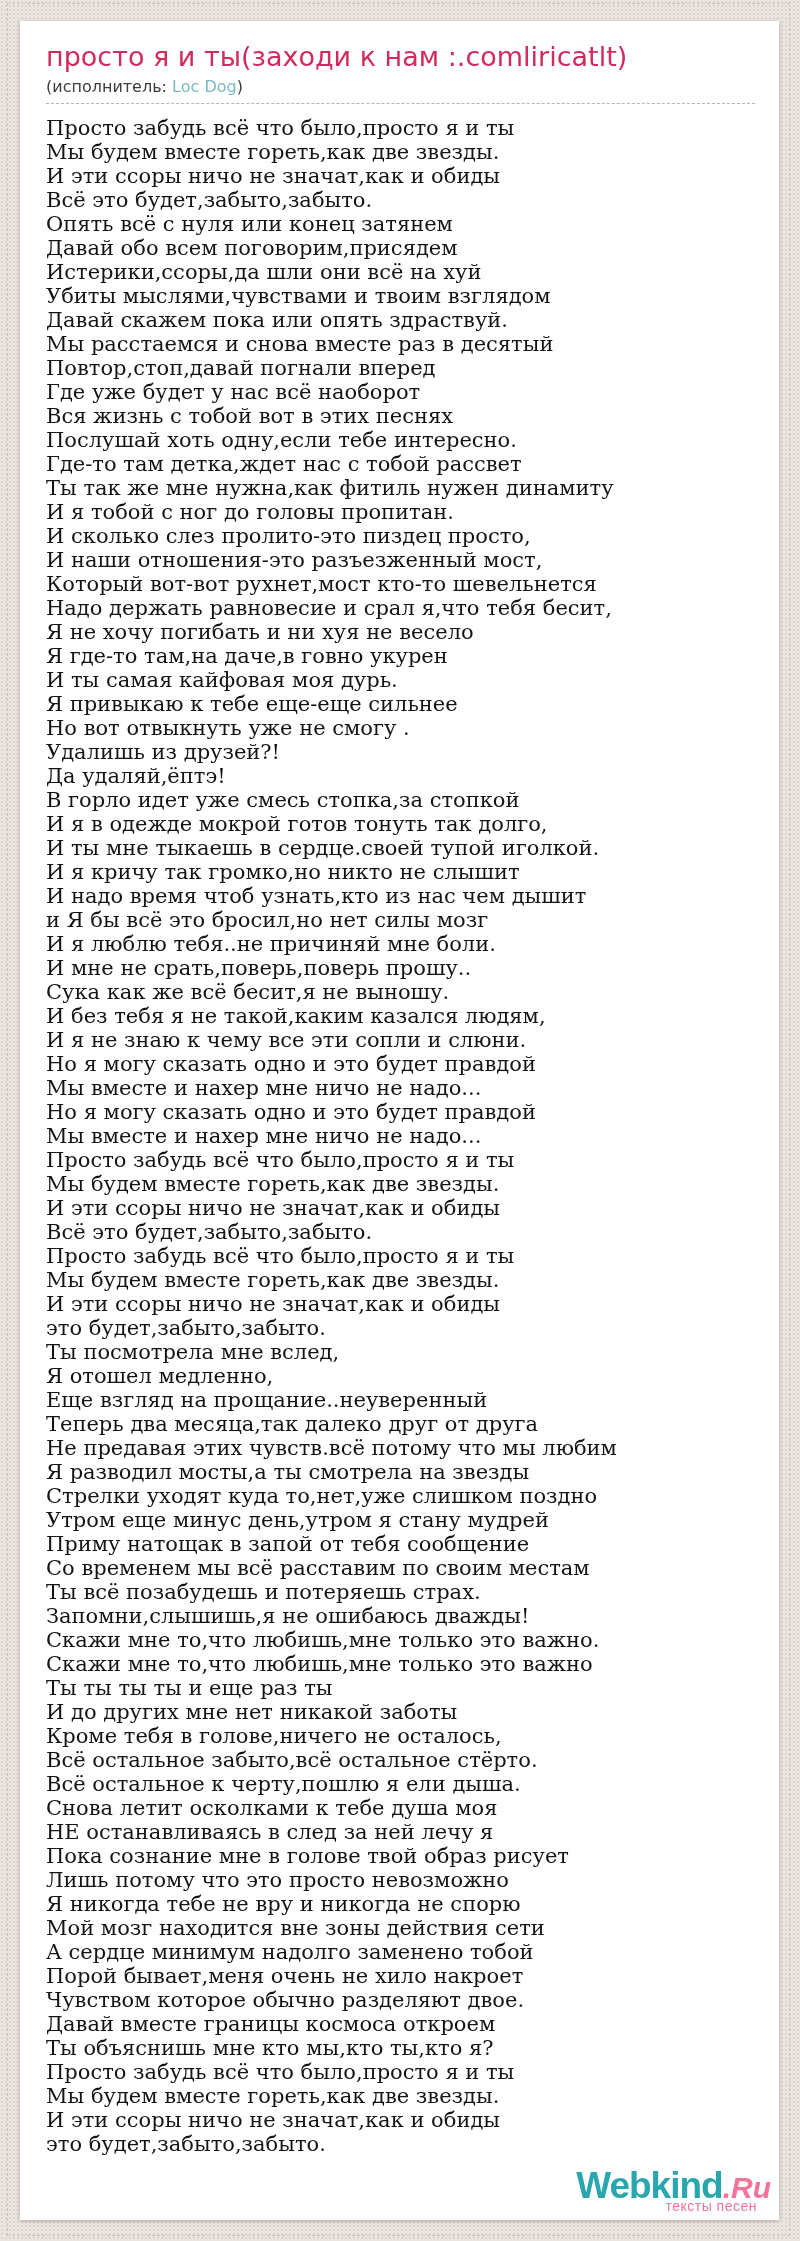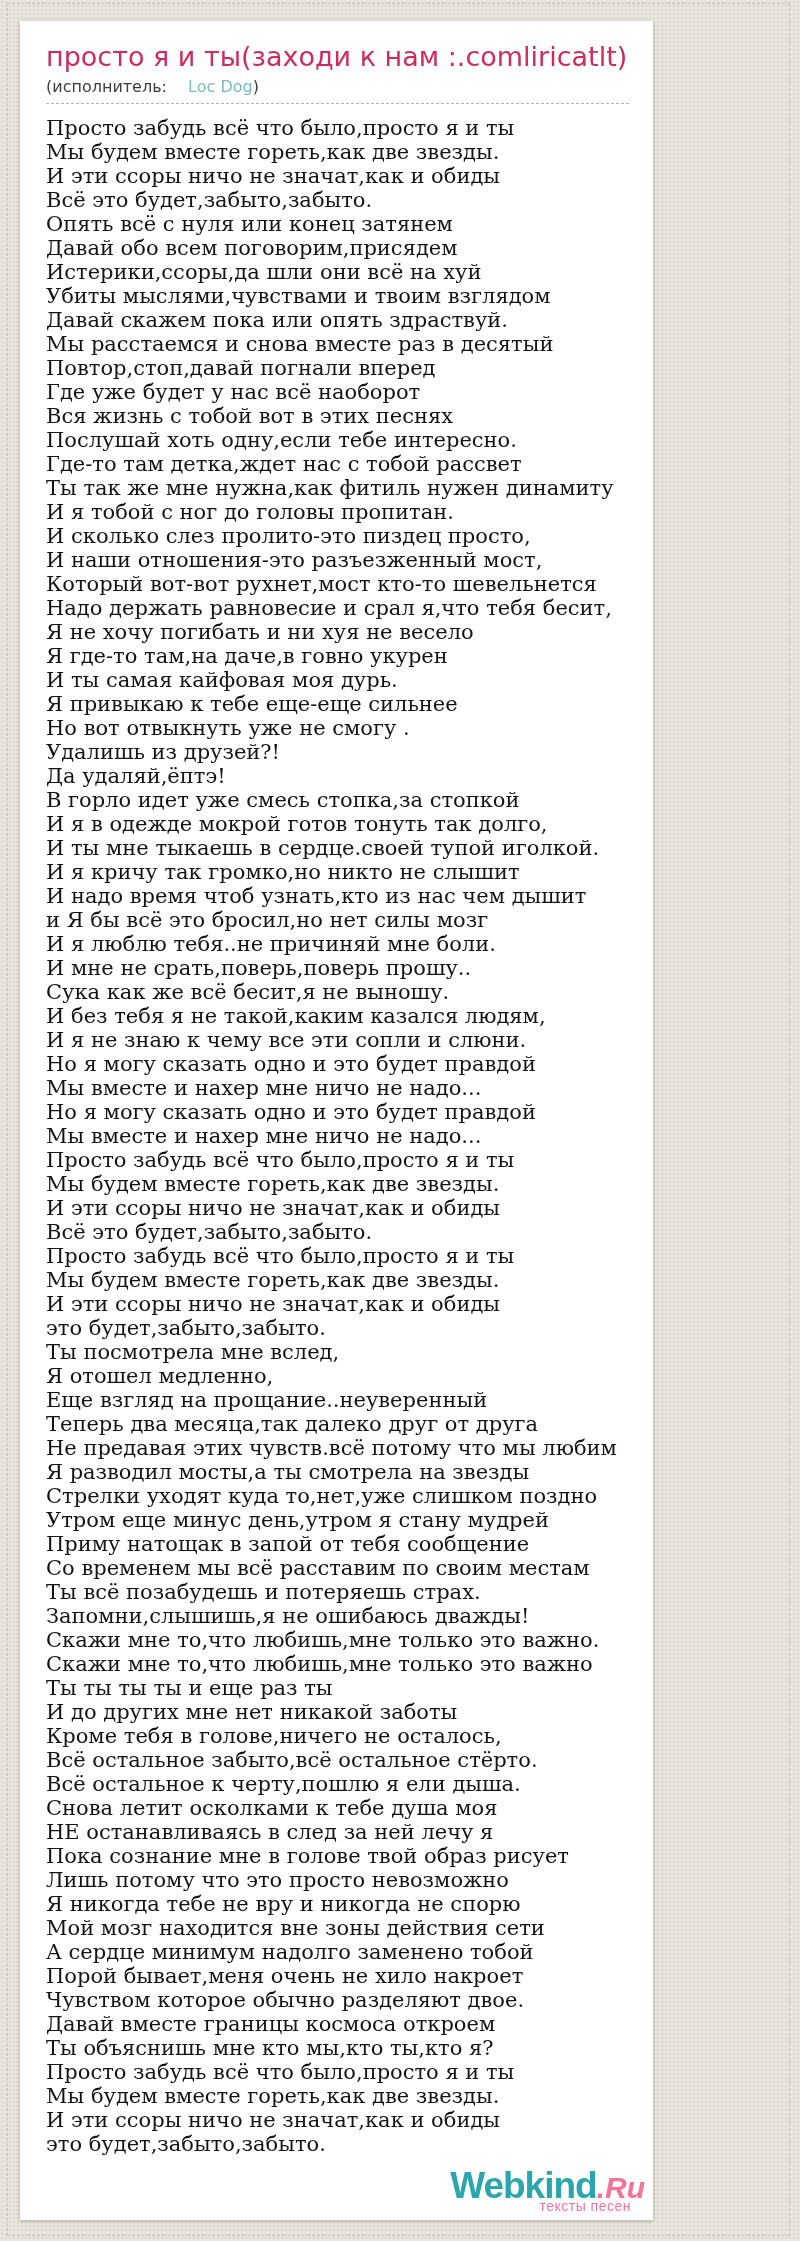--- a/index.html
+++ b/index.html
@@ -19,21 +19,21 @@
   .page-frame {
     position: absolute;
     top: 3px; left: 7px; right: 10px; bottom: 5px;
     border: 1px dashed #c9c3b7;
     pointer-events: none;
   }
   .card {
     position: absolute;
     left: 20px;
     top: 21px;
-    width: 633px;
+    width: 759px;
     height: 2199px;
     background: #ffffff;
     box-shadow: 0 1px 4px rgba(60,55,45,0.35);
     box-sizing: border-box;
     padding: 20px 24px 0 26px;
   }
   h1.song-title {
     margin: 0;
     padding: 0;
     font-size: 27px;
@@ -46,21 +46,20 @@
     margin-top: 3px;
     font-size: 16px;
     line-height: 22px;
     color: #3d3d3d;
     font-family: "DejaVu Sans", "Liberation Sans", sans-serif;
   }
   .artist-link {
     color: #79bac0;
     text-decoration: none;
     cursor: pointer;
-    margin-left: 16px;
   }
   .header-sep {
     border: 0;
     border-bottom: 1px dashed #b5b5b5;
     margin: 5px 0 0 0;
   }
   .lyrics {
     margin-top: 12px;
     font-family: "DejaVu Serif", "Liberation Serif", serif;
     font-size: 21px;

